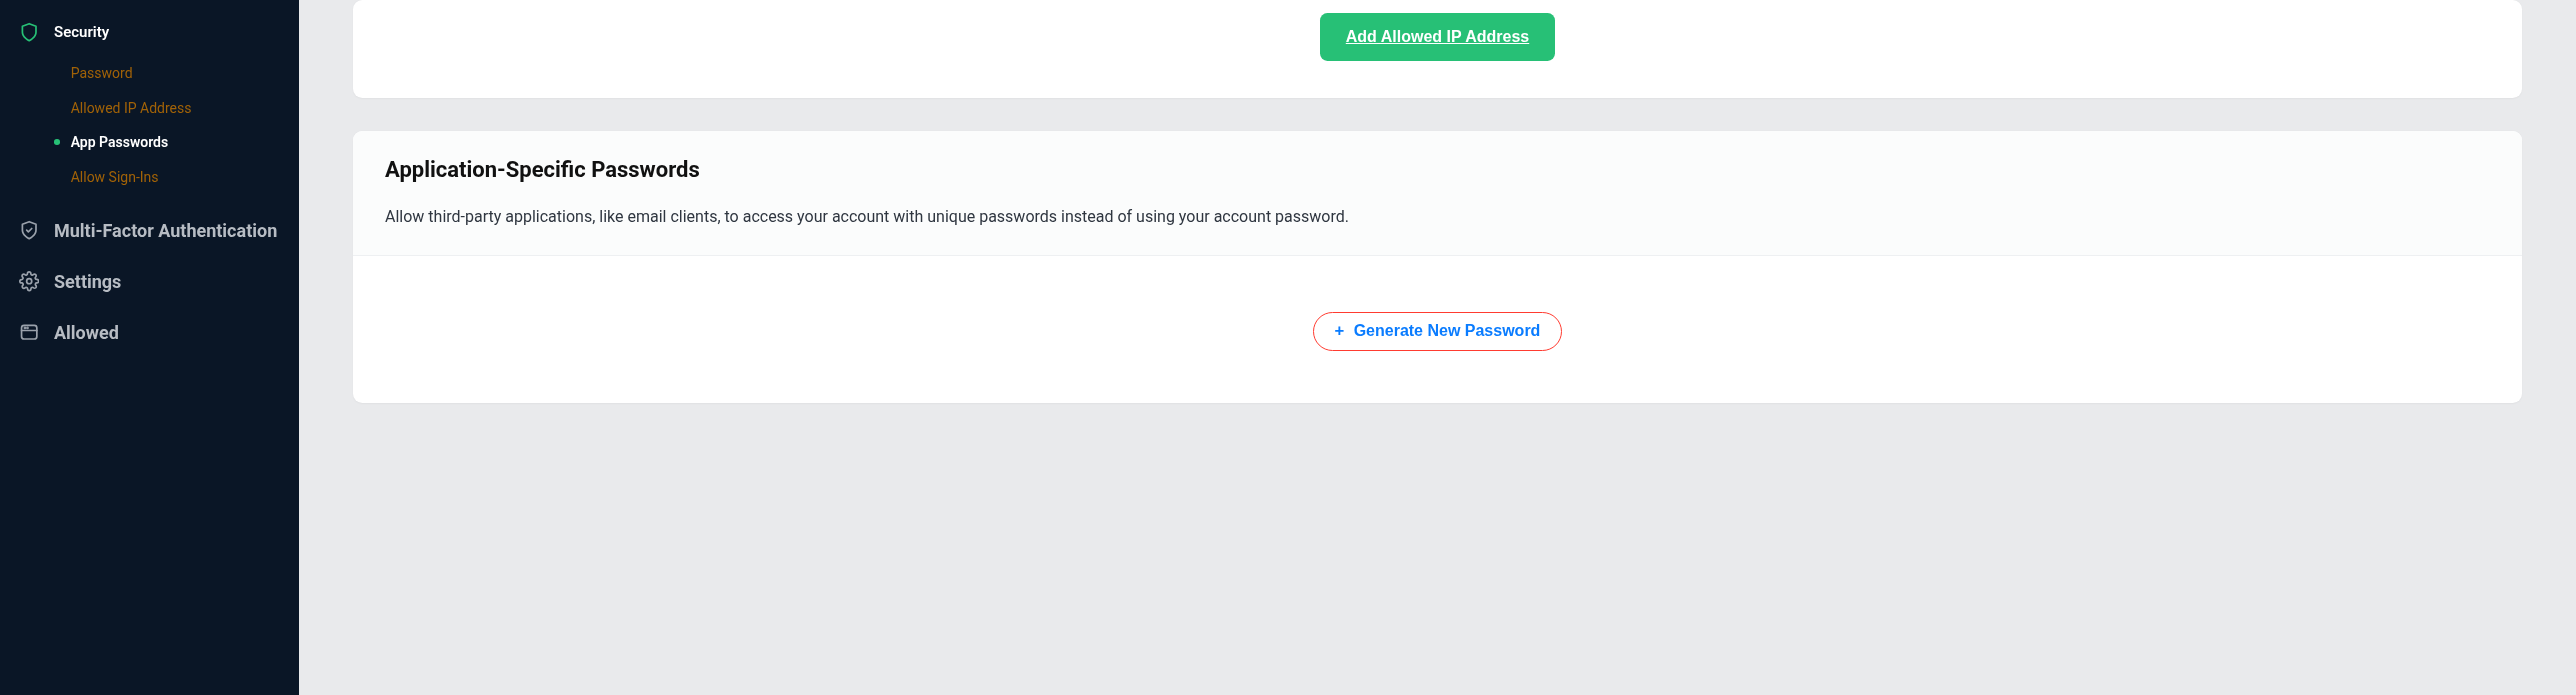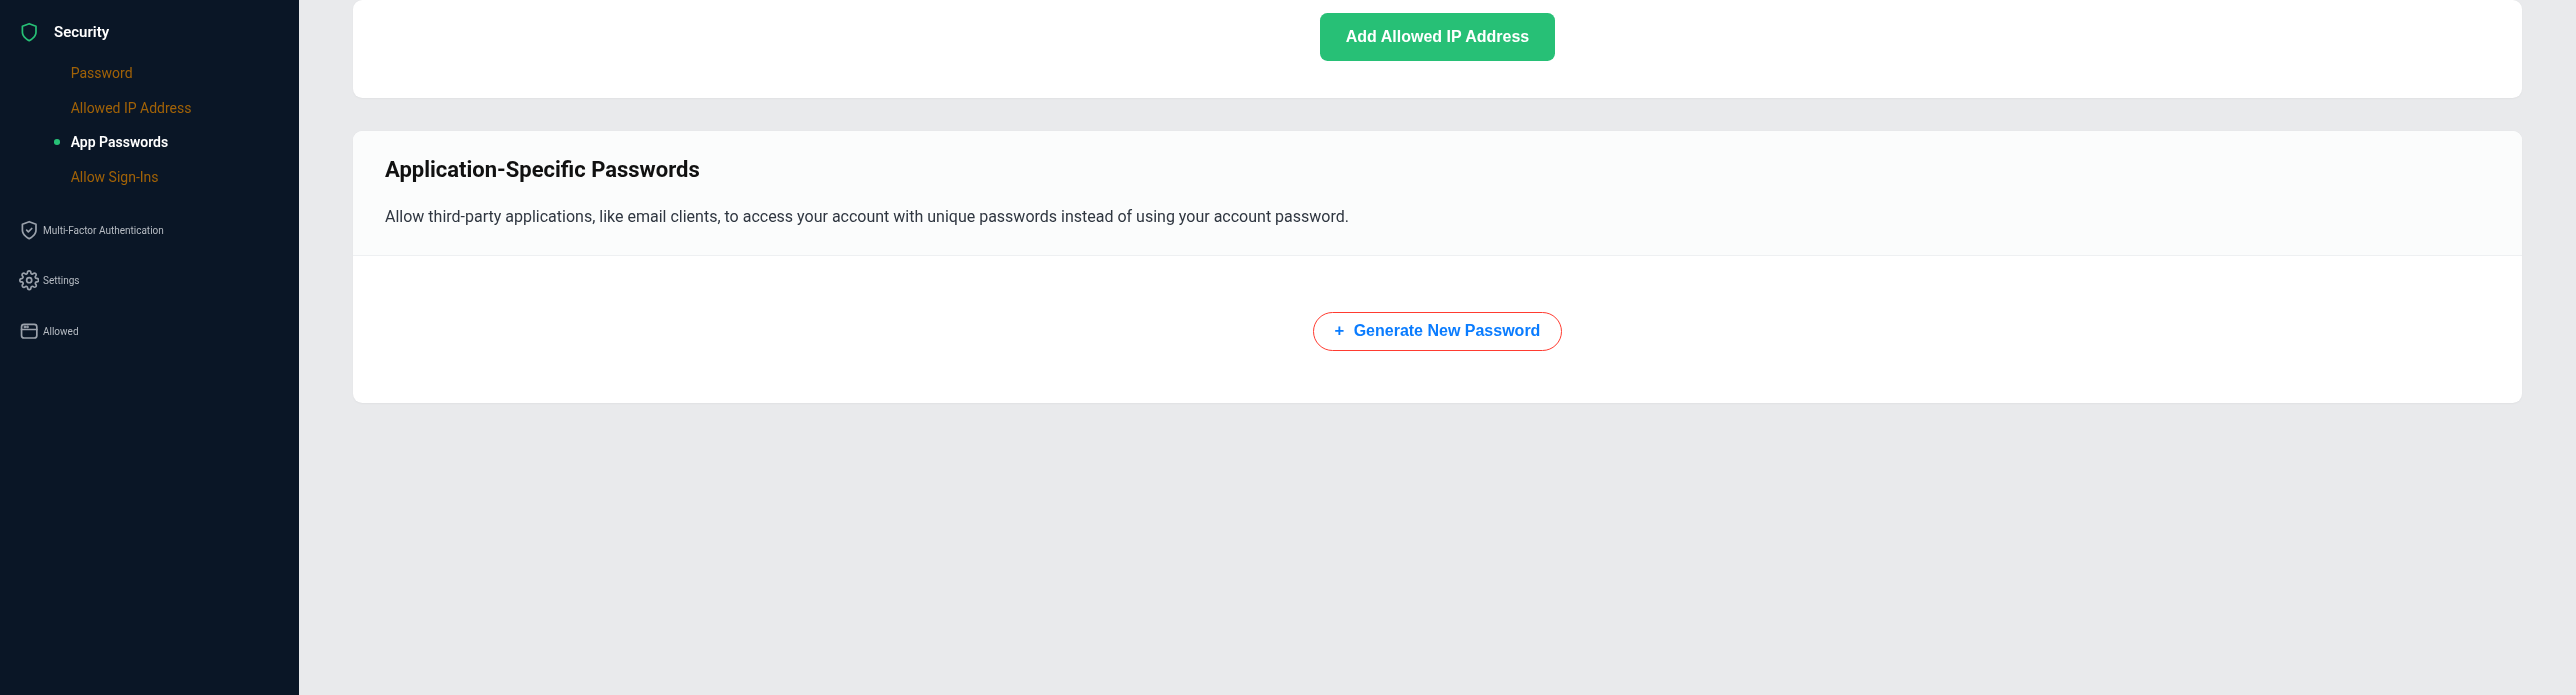--- a/index.html
+++ b/index.html
@@ -63,24 +63,24 @@
       width: 5.6px;
       height: 5.6px;
       background: #27c076;
       border-radius: 50%;
     }
     .sidebar-subitem.active span { margin-left: 16.7px; }
     .sidebar-subitem:not(.active) span { margin-left: 16.7px; }
     .sidebar-other {
       display: flex;
       align-items: center;
-      gap: 4px;
+      gap: 15px;
       padding: 15px 18.6px;
-      font-size: 10px;
-      font-weight: 400;
+      font-size: 18px;
+      font-weight: 700;
       color: #b7bcc3;
       cursor: pointer;
     }
     .sidebar-other .icon {
       width: 20.4px;
       height: 20.4px;
       display: flex;
       align-items: center;
       justify-content: center;
     }
@@ -106,20 +106,21 @@
     }
     .btn-green {
       background: #27c076;
       color: #fff;
       font-weight: 600;
       font-size: 16px;
       border: none;
       border-radius: 7.4px;
       padding: 15px 26px;
       cursor: pointer;
+      text-decoration: underline;
     }
     .card-app {
       display: flex;
       flex-direction: column;
     }
     .card-header {
       padding: 26px 32px 26px 32px;
       border-bottom: 0.9px solid #eef0f2;
       background: #fbfcfc;
       border-radius: 9.3px 9.3px 0 0;

